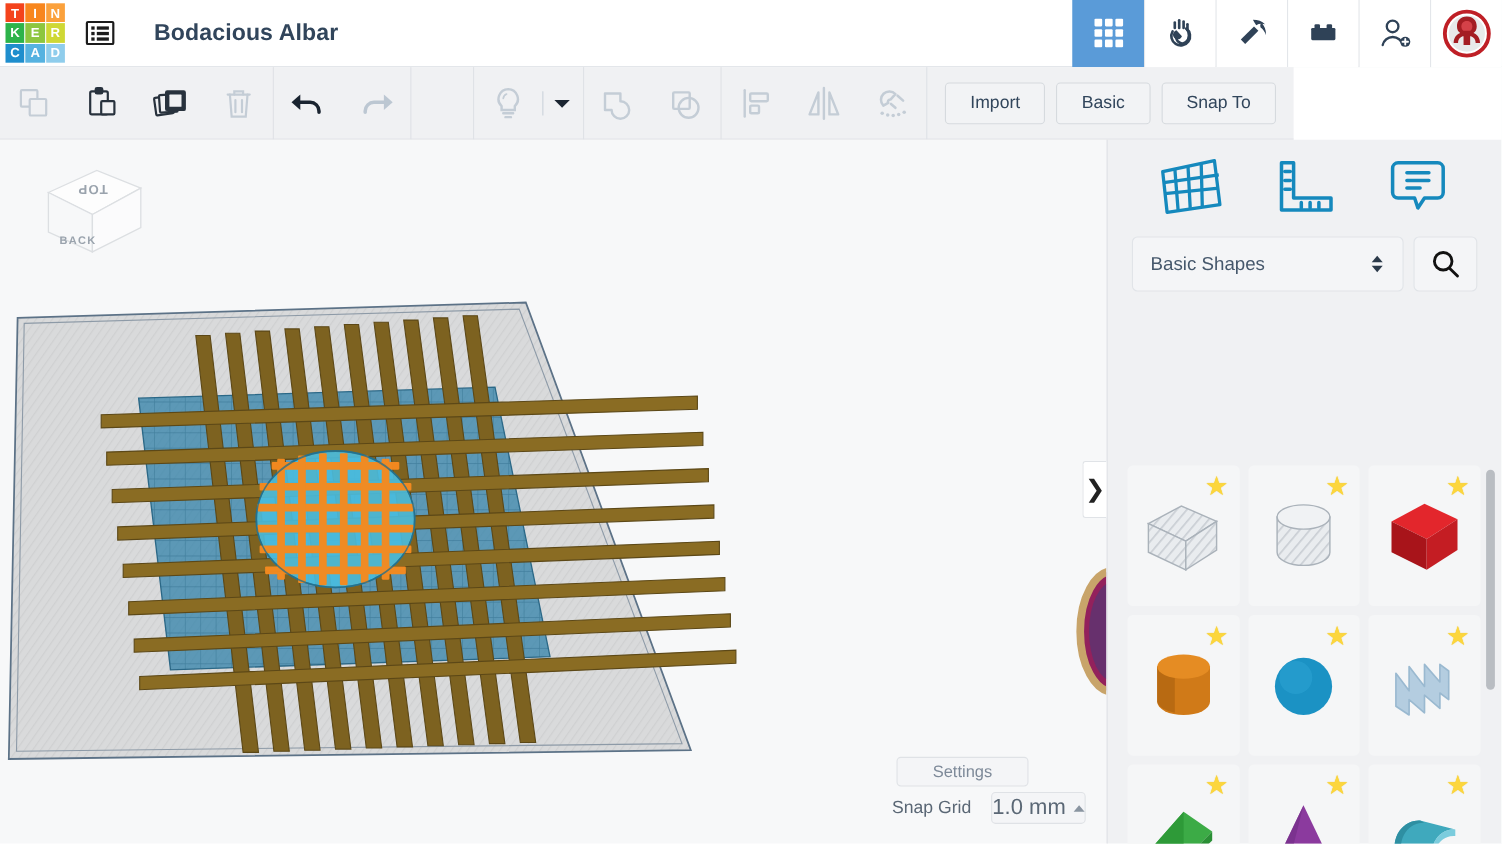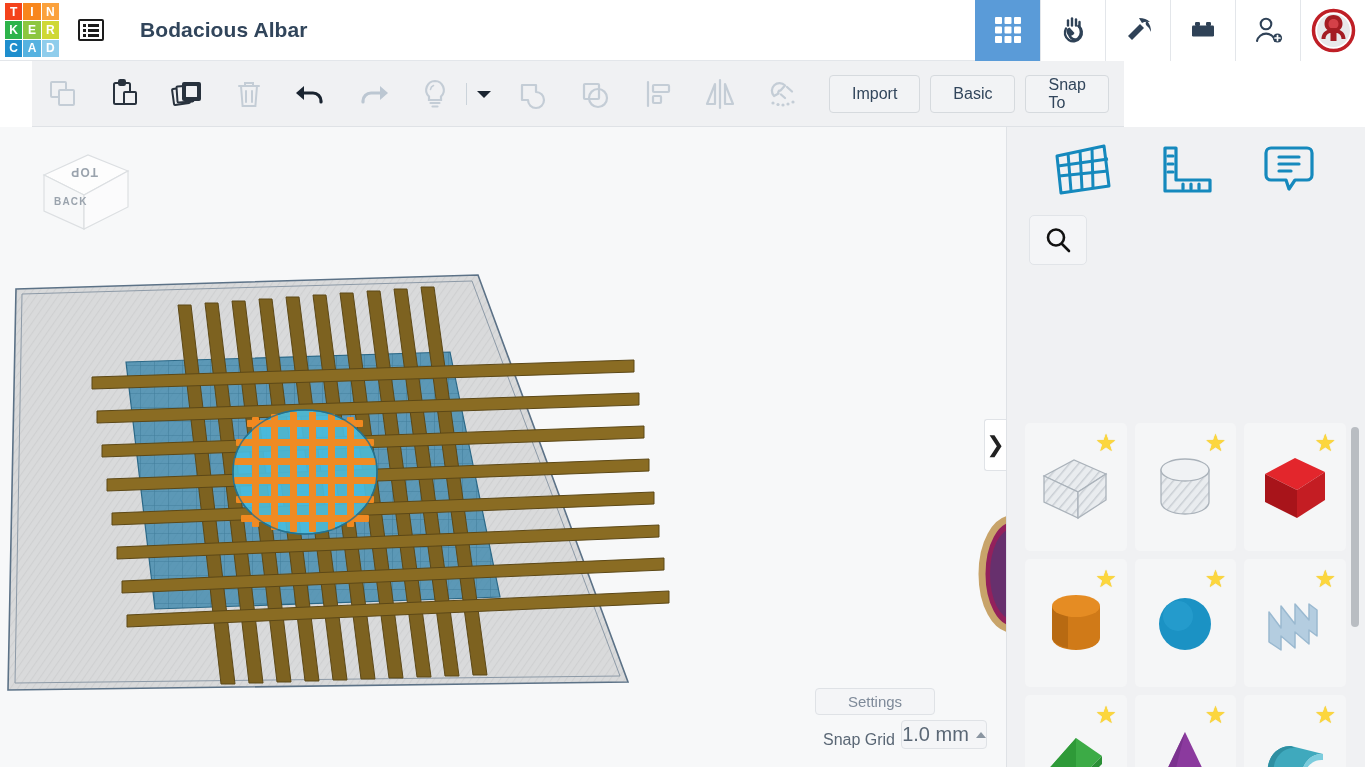--- a/index.html
+++ b/index.html
@@ -71,24 +71,24 @@
     display: flex; align-items: center; justify-content: center;
     border-left: 1px solid #e3e6ea;
     cursor: pointer;
     background: #fff;
   }
   .hdr-icon-btn.active { background: #5a9bd8; border-left-color: #5a9bd8; }
 
   
   .toolbar {
     position: absolute; top: 61px; left: 0;
-    width: 1092px; height: 66px;
+    width: 1176px; height: 66px;
     background: #f0f1f3;
     border-bottom: 1px solid #dfe2e6;
-    display: flex; align-items: center; margin-left: 32px;
+    display: flex; align-items: center;
   }
   .tb-group { display: flex; align-items: center; height: 66px; }
   .tb-btn {
     width: 62px; height: 66px;
     display: flex; align-items: center; justify-content: center;
     cursor: pointer;
   }
   .tb-sep { width: 1px; height: 66px; background: #dfe2e6; }
   .tb-spacer { flex: 1; }
   .tb-caret-wrap {
@@ -150,21 +150,21 @@
     width: 120px; height: 27px;
     background: #f4f5f7;
     border: 1px solid #dfe2e6;
     border-radius: 4px;
     display: flex; align-items: center; justify-content: center;
     font-size: 15px; color: #7e8a99;
     cursor: pointer;
   }
   .snap-row {
     position: absolute; right: 19px; bottom: 18px;
-    display: flex; align-items: flex-end; gap: 6px; margin-top: 32px;
+    display: flex; align-items: center; gap: 18px; margin-top: 32px;
   }
   .snap-label { font-size: 16px; color: #5a6775; }
   .snap-select {
     width: 86px; height: 29px;
     background: #f4f5f7;
     border: 1px solid #dfe2e6;
     border-radius: 4px;
     display: flex; align-items: center; justify-content: center; gap: 7px;
     font-size: 20px; color: #5a6775;
     cursor: pointer;
@@ -531,21 +531,21 @@
 
   <div class="canvas">
 
     <div class="viewcube">
       <svg width="104" height="92" viewBox="0 0 104 92">
         <polygon points="12,26 56,6 96,22 52,46" fill="#fdfdfd" stroke="#dcdfe2" stroke-width="1.2"></polygon>
         <polygon points="12,26 52,46 52,80 12,62" fill="#f7f8f9" stroke="#dcdfe2" stroke-width="1.2"></polygon>
         <polygon points="52,46 96,22 96,58 52,80" fill="#fbfbfc" stroke="#dcdfe2" stroke-width="1.2"></polygon>
       </svg>
       <div class="vc-label" style="left:38px; top:16px; transform: rotate(180deg);">TOP</div>
-      <div class="vc-label" style="left:22px; top:47px; font-size:10px;">BACK</div>
+      <div class="vc-label" style="left:22px; top:65px; font-size:10px;">BACK</div>
     </div>
 
     <div class="nav-btns">
       <div class="nav-btn">
         <svg width="20" height="20" viewBox="0 0 20 20">
           <path d="M3 9 L10 3 L17 9 v8 h-5 v-5 h-4 v5 h-5 z" fill="none" stroke="#b9bfc5" stroke-width="1.5" stroke-linejoin="round"></path>
         </svg>
       </div>
       <div class="nav-btn">
         <svg width="20" height="20" viewBox="0 0 20 20">
@@ -690,20 +690,27 @@
         <svg width="62" height="56" viewBox="0 0 62 56">
           <g stroke="#1589bd" stroke-width="3.2" fill="none" stroke-linejoin="round" stroke-linecap="round">
             <path d="M13,6 h36 a5 5 0 0 1 5 5 v22 a5 5 0 0 1 -5 5 h-12 l-6 9 l-3 -9 h-15 a5 5 0 0 1 -5 -5 v-22 a5 5 0 0 1 5 -5 z"></path>
             <path d="M21,15 h20 M21,22 h20 M21,29 h12"></path>
           </g>
         </svg>
       </div>
     </div>
 
     <div class="panel-search-row">
+      <div class="shape-select">
+        <span>Basic Shapes</span>
+        <span class="updown">
+          <span class="ud-up"></span>
+            <span class="ud-dn"></span>
+        </span>
+      </div>
       <div class="search-btn">
         <svg width="30" height="30" viewBox="0 0 30 30">
           <g fill="none" stroke="#111111" stroke-width="2.6" stroke-linecap="round">
             <circle cx="13" cy="12.5" r="8"></circle>
             <path d="M19 19 L26 26"></path>
           </g>
         </svg>
       </div>
     </div>
 

